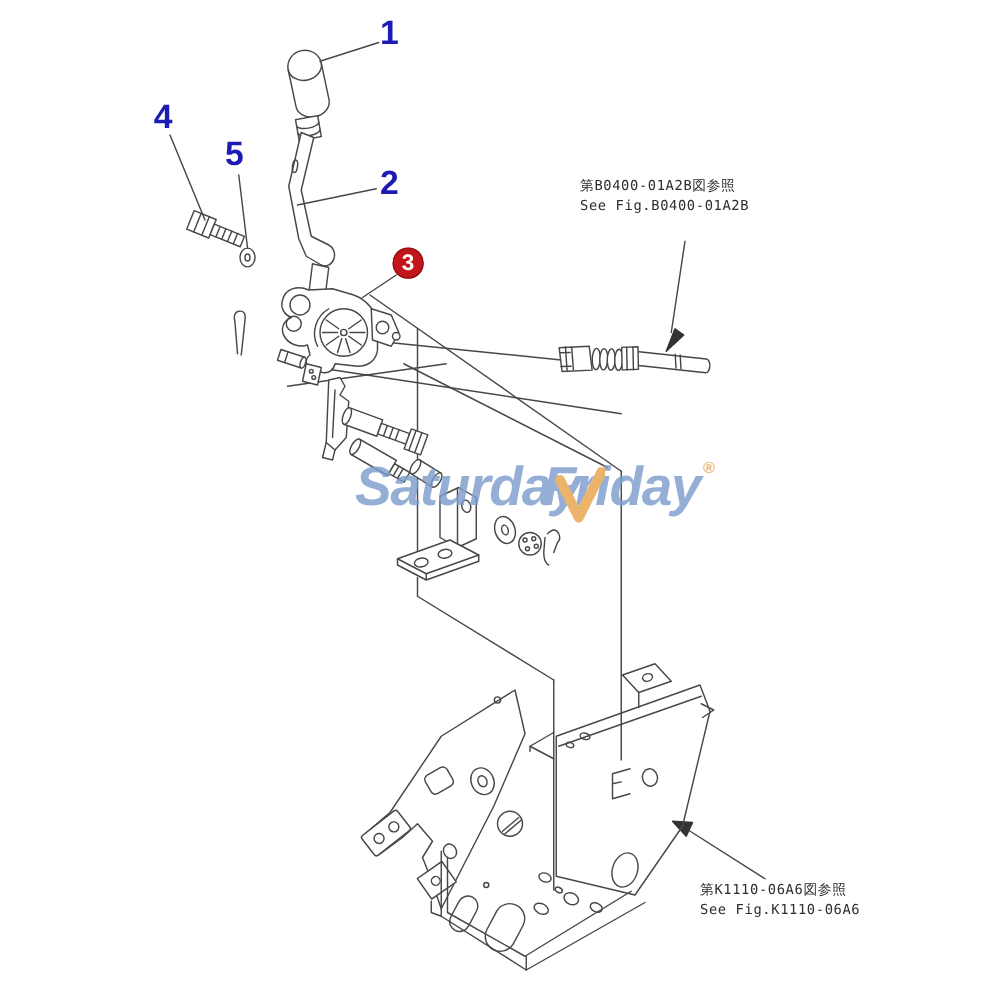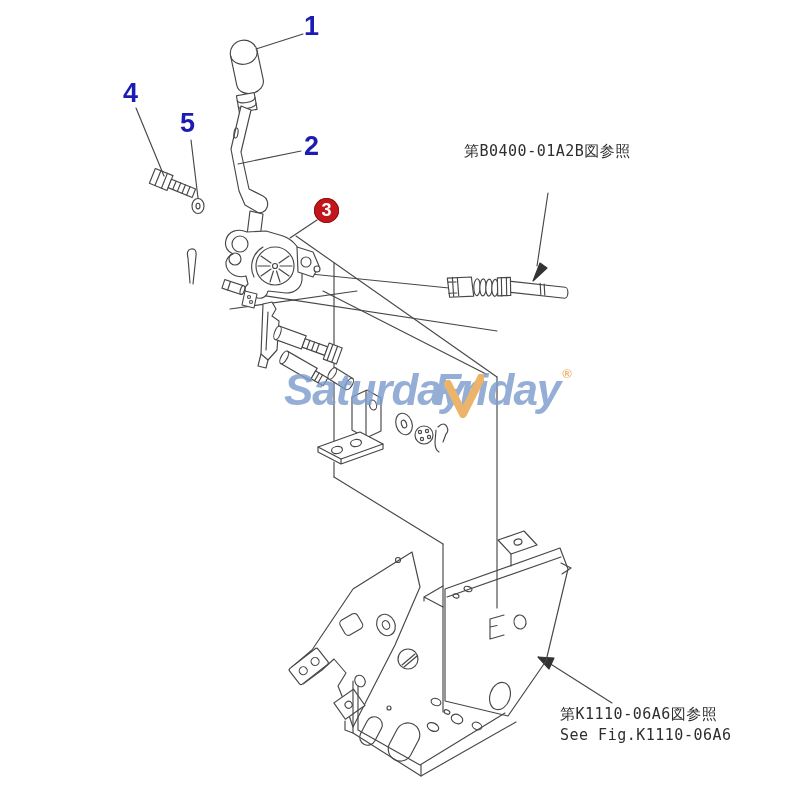--- a/index.html
+++ b/index.html
@@ -6,21 +6,21 @@
   .stage{position:relative;width:800px;height:800px;background:#fff;overflow:hidden;
          font-family:"Liberation Sans",sans-serif;}
   .stage svg{position:absolute;left:0;top:0;}
   .callout-num{position:absolute;font-weight:bold;font-size:27px;line-height:1;
                color:var(--callout-blue,#1c1cb4);font-family:"Liberation Sans",sans-serif;}
   .callout-badge{position:absolute;width:25px;height:25px;border-radius:50%;
                  background:var(--callout-red,#c3161c);color:#fff;font-weight:bold;
                  font-size:18px;line-height:25px;text-align:center;
                  box-shadow:0 0 0 1px #8d0f0f inset;}
   .figref{position:absolute;font-family:"DejaVu Sans Mono","Liberation Mono",monospace;
-          font-size:15px;color:#2e2e2e;line-height:1.42;white-space:nowrap;
+          font-size:11px;color:#2e2e2e;line-height:1.42;white-space:nowrap;
           letter-spacing:.5px;}
   .figref span{display:block;}
   .watermark{position:absolute;left:284px;top:368px;display:flex;align-items:flex-start;
              opacity:.82;pointer-events:none;}
   .wm-text{font-style:italic;font-weight:bold;font-size:44px;line-height:1;
            color:var(--wm-blue,#7d9dcc);letter-spacing:-1px;}
   .wm-check{margin:2px -10px 0 -20px;position:relative;top:4px;}
   .wm-reg{font-size:13px;font-weight:bold;color:var(--wm-orange,#e8a44a);
           position:relative;top:-2px;margin-left:2px;font-style:normal;}
 </style>
@@ -241,20 +241,21 @@
 </svg>
 
 <div class="callout-num" style="left:304px;top:13px;">1</div>
 <div class="callout-num" style="left:304px;top:133px;">2</div>
 <div class="callout-num" style="left:123px;top:80px;">4</div>
 <div class="callout-num" style="left:180px;top:110px;">5</div>
 <div class="callout-badge" style="left:314px;top:198px;">3</div>
 
 <div class="figref" style="left:464px;top:141px;">
   <span>第B0400-01A2B図参照</span>
+  <span>See Fig.B0400-01A2B</span>
 </div>
 <div class="figref" style="left:560px;top:704px;">
   <span>第K1110-06A6図参照</span>
   <span>See Fig.K1110-06A6</span>
 </div>
 
 <div class="watermark">
   <span class="wm-text">Saturday</span>
   <span class="wm-check">
     <svg width="40" height="46" viewBox="0 0 40 46">

